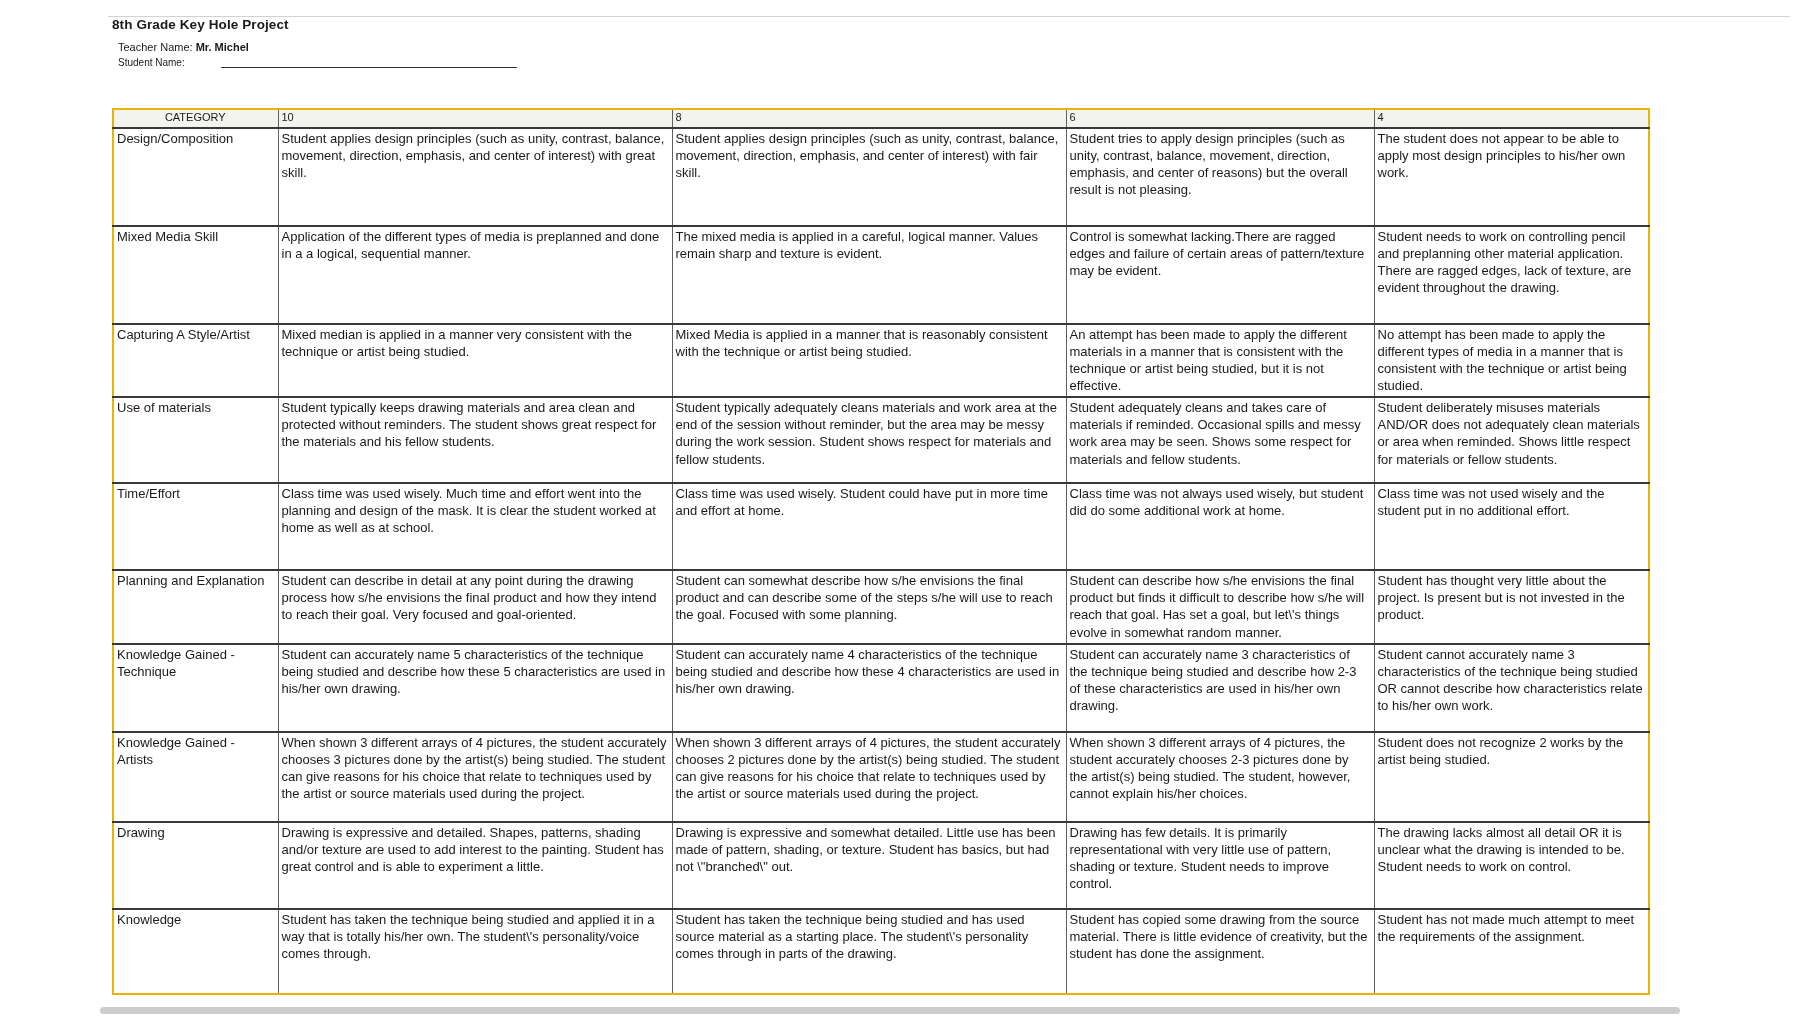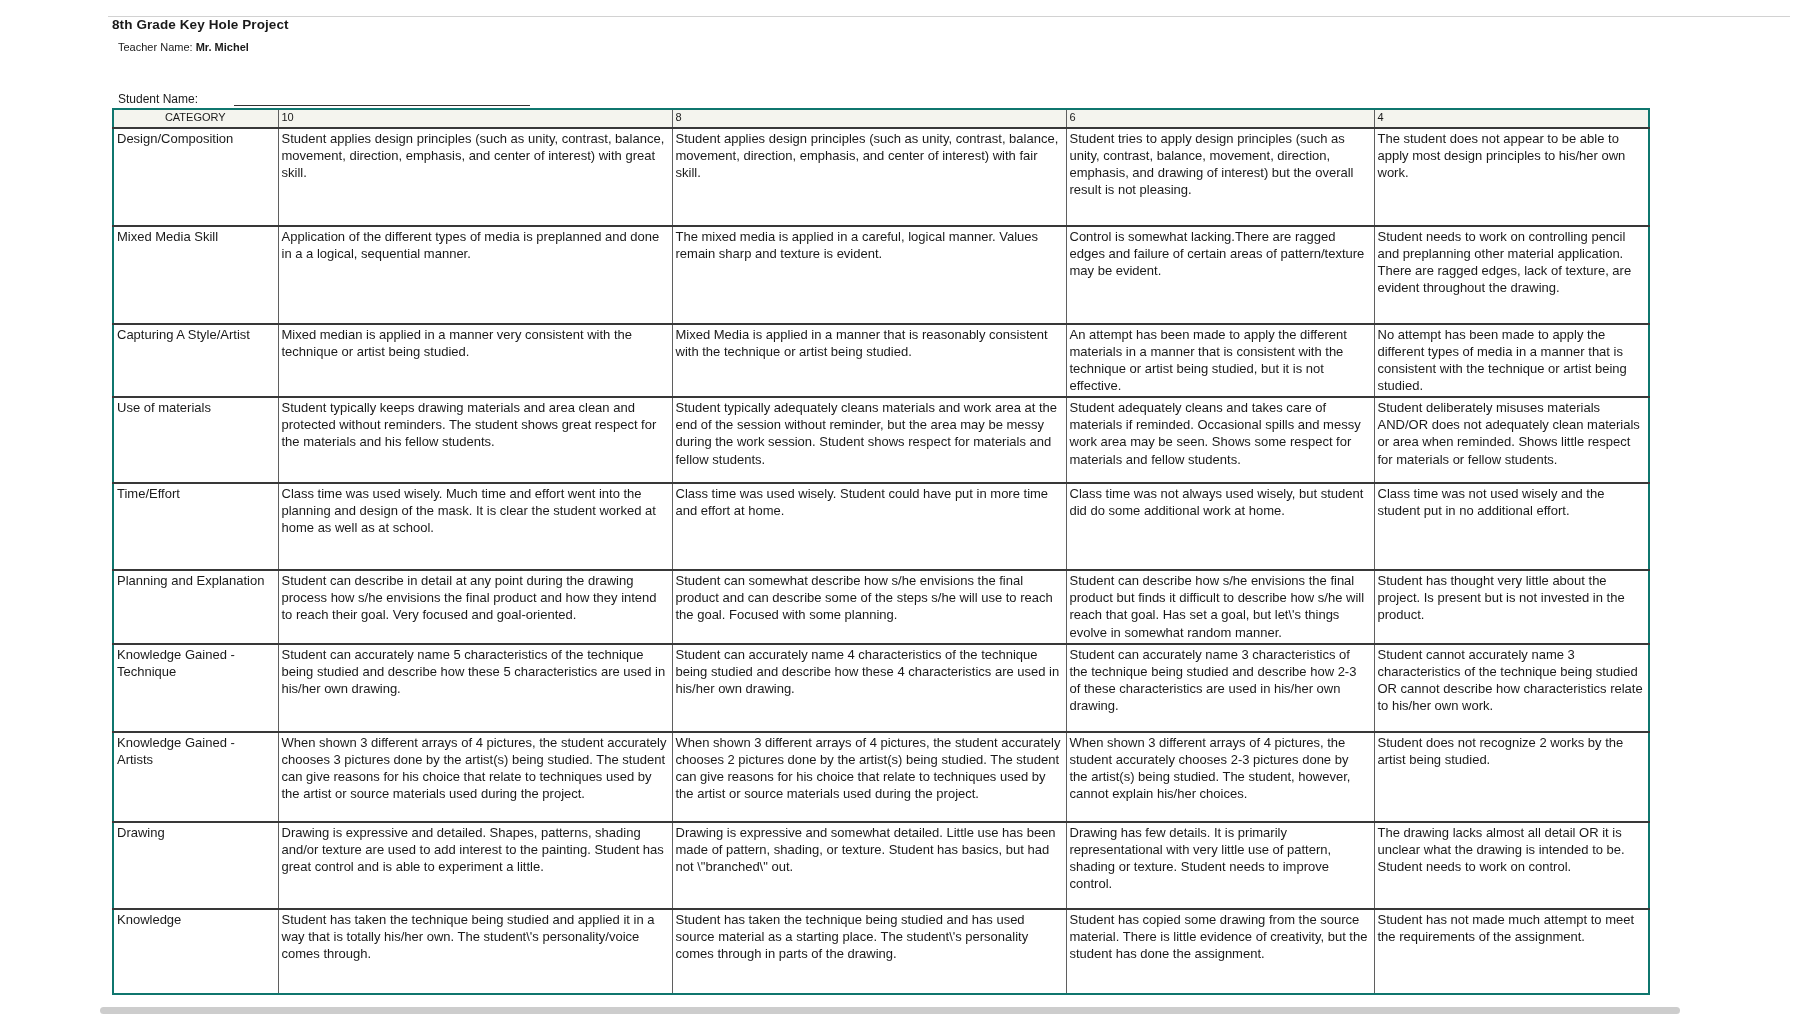--- a/index.html
+++ b/index.html
@@ -38,38 +38,38 @@
     letter-spacing: 0.1px;
   }
   .teacher-line {
     position: absolute;
     left: 6px; top: 41px;
     font-size: 11px;
   }
   .teacher-line b { font-weight: bold; }
   .student-line {
     position: absolute;
-    left: 6px; top: 92px;
-    font-size: 12px;
+    left: 6px; top: 56px;
+    font-size: 10px;
   }
   .student-blank {
     display: inline-block;
     width: 296px;
     margin-left: 36px;
     border-bottom: 1px solid #333333;
     height: 11px;
     vertical-align: bottom;
   }
   table.rubric {
     position: absolute;
     left: 0; top: 108px;
     width: 1536px;
     border-collapse: collapse;
     table-layout: fixed;
-    border: 2px solid #0f766e;
+    border: 2px solid #eab308;
   }
   table.rubric th, table.rubric td {
     border: 1px solid #5f5f5f;
     vertical-align: top;
     text-align: left;
     padding: 1px 4px 2px 3px;
     font-size: 13px;
     font-weight: normal;
     line-height: 1.32;
     overflow: hidden;
@@ -133,21 +133,21 @@
           <th>8</th>
           <th>6</th>
           <th>4</th>
         </tr>
       </thead>
       <tbody>
           <tr>
             <td>Design/Composition</td>
             <td>Student applies design principles (such as unity, contrast, balance, movement, direction, emphasis, and center of interest) with great skill.</td>
             <td>Student applies design principles (such as unity, contrast, balance, movement, direction, emphasis, and center of interest) with fair skill.</td>
-            <td>Student tries to apply design principles (such as unity, contrast, balance, movement, direction, emphasis, and drawing of interest) but the overall result is not pleasing.</td>
+            <td>Student tries to apply design principles (such as unity, contrast, balance, movement, direction, emphasis, and center of reasons) but the overall result is not pleasing.</td>
             <td>The student does not appear to be able to apply most design principles to his/her own work.</td>
           </tr>
           <tr>
             <td>Mixed Media Skill</td>
             <td>Application of the different types of media is preplanned and done in a a logical, sequential manner.</td>
             <td>The mixed media is applied in a careful, logical manner. Values remain sharp and texture is evident.</td>
             <td>Control is somewhat lacking.There are ragged edges and failure of certain areas of pattern/texture may be evident.</td>
             <td>Student needs to work on controlling pencil and preplanning other material application. There are ragged edges, lack of texture, are evident throughout the drawing.</td>
           </tr>
           <tr>

